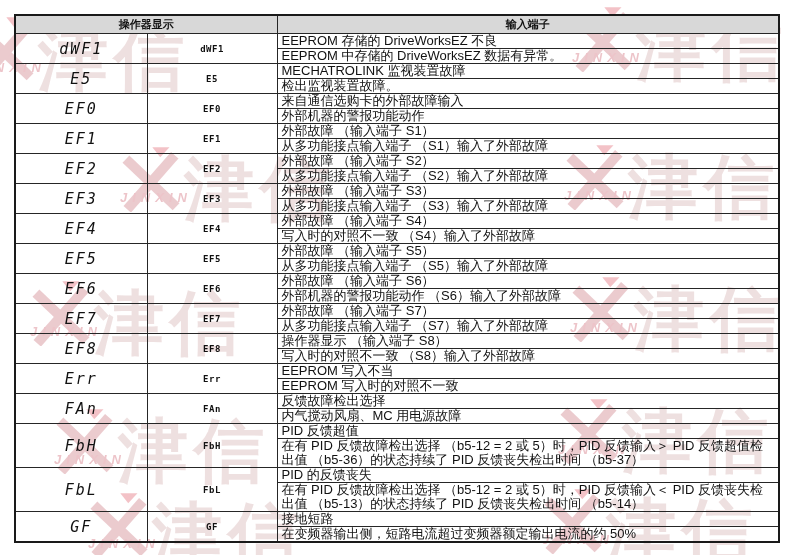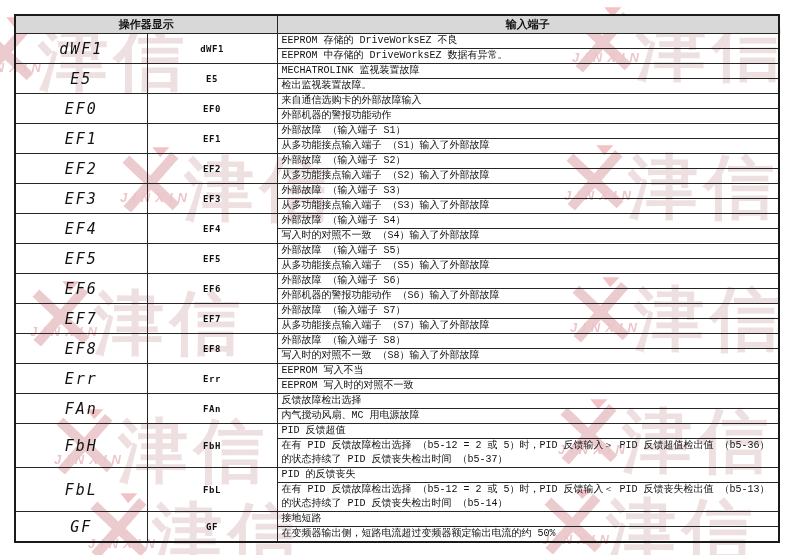--- a/index.html
+++ b/index.html
@@ -44,22 +44,22 @@
     background:transparent;
   }
   td.code{
     text-align:center;vertical-align:middle;color:#111;
     font-family:"DejaVu Sans Mono",monospace;
     font-size:9px;font-weight:bold;letter-spacing:.5px;
     background:transparent;
   }
   td.desc{
     height:14px;vertical-align:middle;color:#111;
-    font-family:Liberation Mono, monospace;
-    font-size:10px;line-height:14px;
+    font-family:Liberation Sans, sans-serif;
+    font-size:13px;line-height:14px;
     padding:0 4px 0 4px;background:transparent;
   }
 </style>
 </head>
 <body>
 
 <div class="wm-layer">
     <div class="wm" style="left: -28px; top: 16px;">
       <svg class="wm-x" width="66" height="66" viewBox="0 0 100 100">
         <polygon points="52,2 78,2 64,17" fill="#d93a4a"></polygon>
@@ -251,21 +251,21 @@
     <td class="code" rowspan="2">EF7</td>
     <td class="desc l1">外部故障 （输入端子 S7）</td>
   </tr>
   <tr>
     <td class="desc l2">从多功能接点输入端子 （S7）输入了外部故障</td>
   </tr>
 
   <tr>
     <td class="seg" rowspan="2">EF8</td>
     <td class="code" rowspan="2">EF8</td>
-    <td class="desc l1">外部故障 （输入端子 S8）</td>
+    <td class="desc l1">操作器显示 （输入端子 S8）</td>
   </tr>
   <tr>
     <td class="desc l2">写入时的对照不一致 （S8）输入了外部故障</td>
   </tr>
 
   <tr>
     <td class="seg" rowspan="2">Err</td>
     <td class="code" rowspan="2">Err</td>
     <td class="desc l1">EEPROM 写入不当</td>
   </tr>

